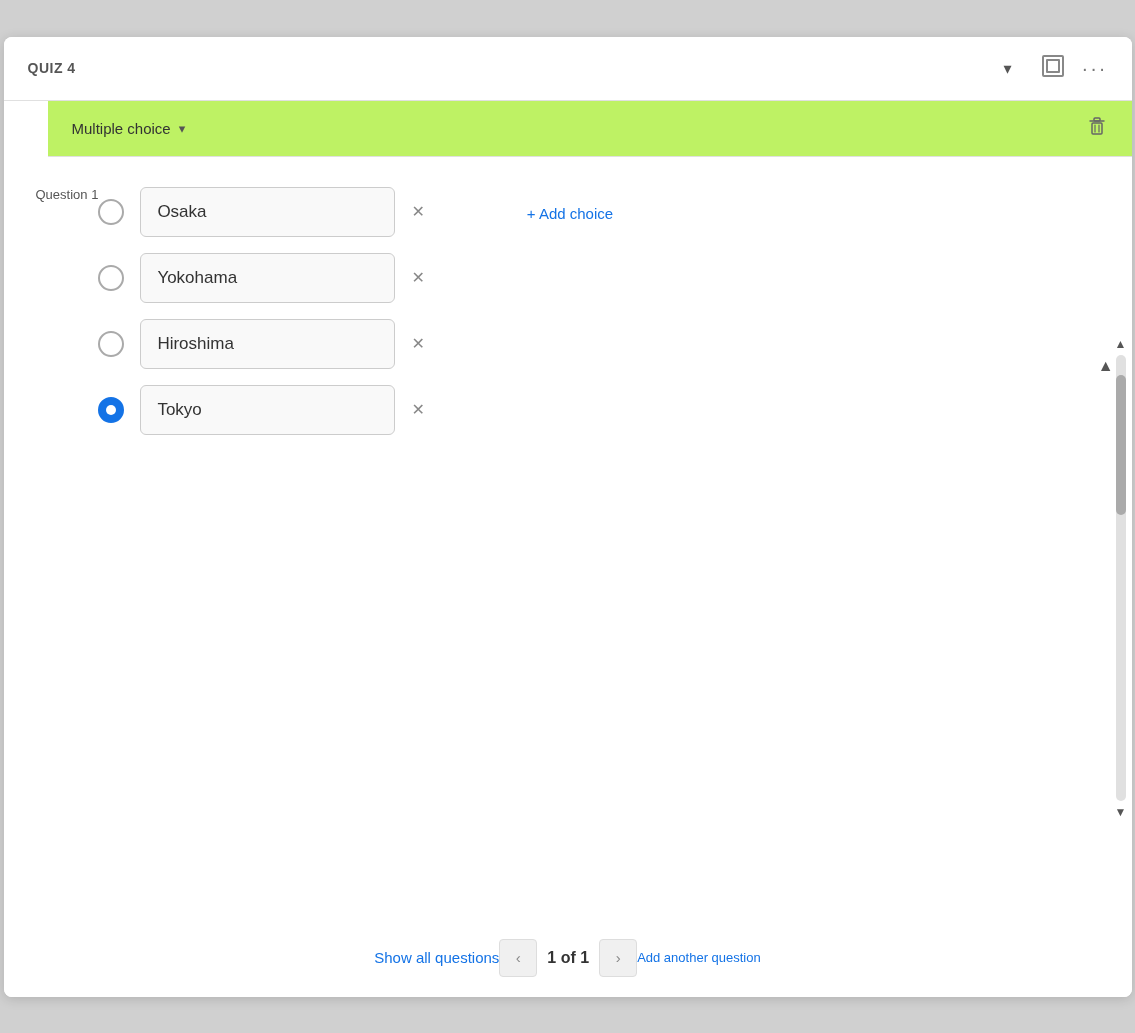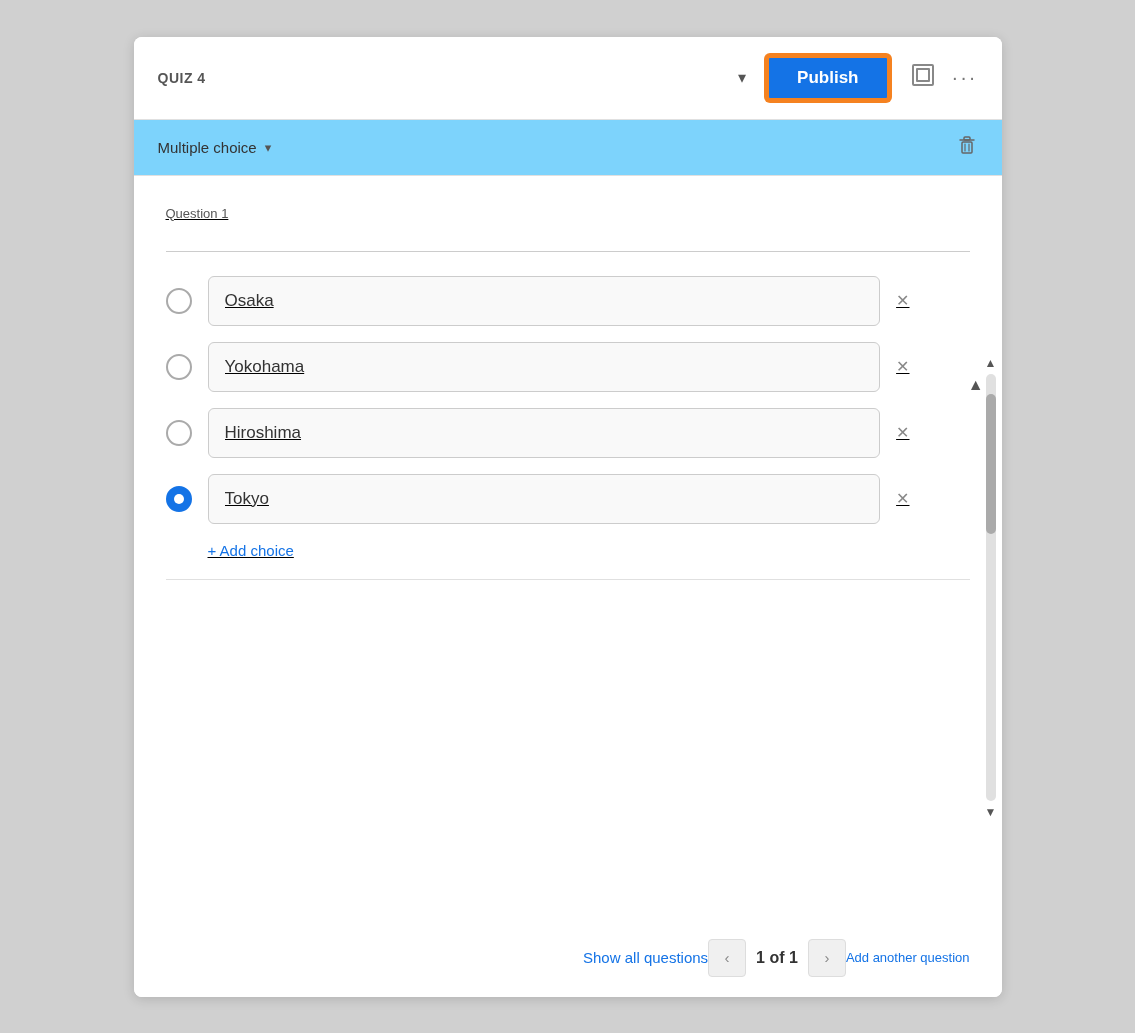--- a/index.html
+++ b/index.html
@@ -7,21 +7,21 @@
       background: #d0d0d0;
       display: flex;
       justify-content: center;
       align-items: center;
       min-height: 100vh;
       font-family: -apple-system, BlinkMacSystemFont, 'Segoe UI', Arial, sans-serif;
     }
     .card {
       background: #ffffff;
       border-radius: 8px;
-      width: 868px;
+      width: 1128px;
       min-height: 960px;
       box-shadow: 0 2px 12px rgba(0,0,0,0.15);
       display: flex;
       flex-direction: column;
       overflow: hidden;
       position: relative;
     }
     
     .header {
       display: flex;
@@ -70,21 +70,22 @@
       margin-left: 6px;
       letter-spacing: 2px;
     }
     
     .sub-header {
       display: flex;
       align-items: center;
       justify-content: space-between;
       padding: 14px 24px;
       border-bottom: 1px solid #e0e0e0;
-      background: #7dd3fc;
+      background: #bef264;
+      margin-left: 44px;
     }
     .question-type {
       display: flex;
       align-items: center;
       gap: 8px;
       font-size: 15px;
       color: #333;
       cursor: pointer;
     }
     .question-type-chevron {
@@ -94,24 +95,23 @@
     .trash-icon {
       color: #777;
       font-size: 20px;
       cursor: pointer;
     }
     
     .main-content {
       flex: 1;
       padding: 30px 32px 20px 32px;
       display: flex;
-      flex-direction: column;
+      flex-direction: row;
       position: relative;
       overflow: hidden;
-      text-decoration: underline;
     }
     .question-label {
       font-size: 13px;
       color: #555;
       margin-bottom: 12px;
     }
     .question-text {
       font-size: 20px;
       color: #222;
       margin-bottom: 0;
@@ -221,21 +221,21 @@
     
     .footer-divider {
       border: none;
       border-top: 1px solid #e0e0e0;
       margin: 20px 0 0 0;
     }
     
     .footer {
       display: flex;
       align-items: center;
-      justify-content: flex-end;
+      justify-content: center;
       padding: 20px 32px;
       background: #ffffff;
     }
     .show-all-questions {
       color: #1473e6;
       font-size: 15px;
       cursor: pointer;
       font-weight: 400;
     }
     .pagination {
@@ -291,21 +291,20 @@
     }
   </style>
 </head>
 <body>
 
 <div class="card">
 
   <div class="header">
     <span class="header-title">QUIZ 4</span>
     <span class="header-chevron">▾</span>
-    <button class="publish-btn">Publish</button>
     <span class="expand-icon">
       <span class="expand-square"></span>
     </span>
     <span class="more-icon">···</span>
   </div>
 
   <div class="sub-header">
     <div class="question-type">
       <span>Multiple choice</span>
       <span class="question-type-chevron">▾</span>

